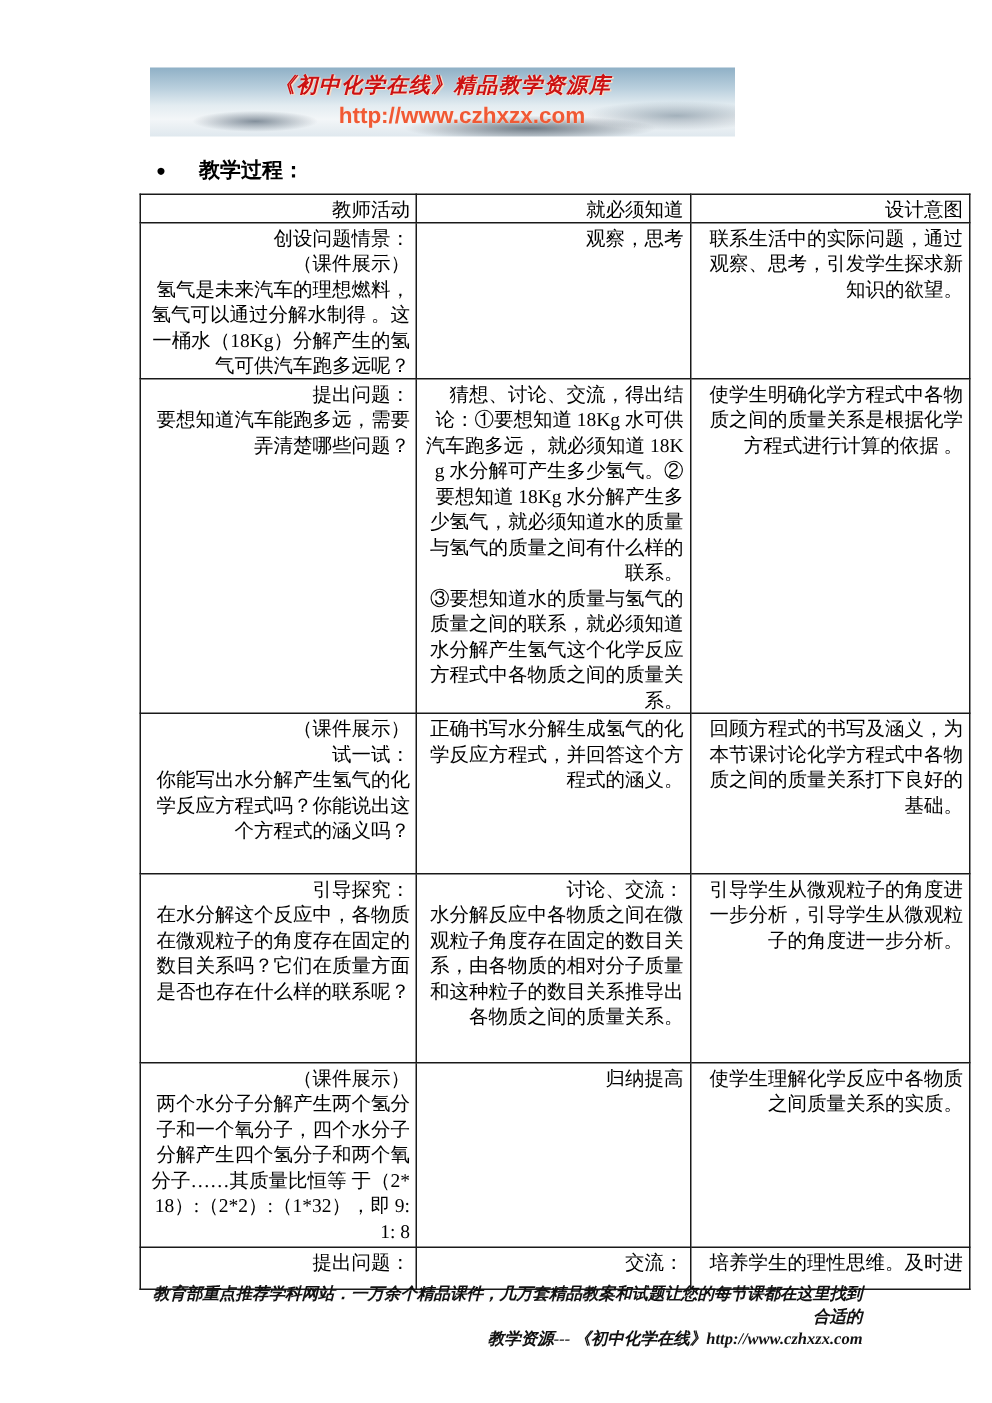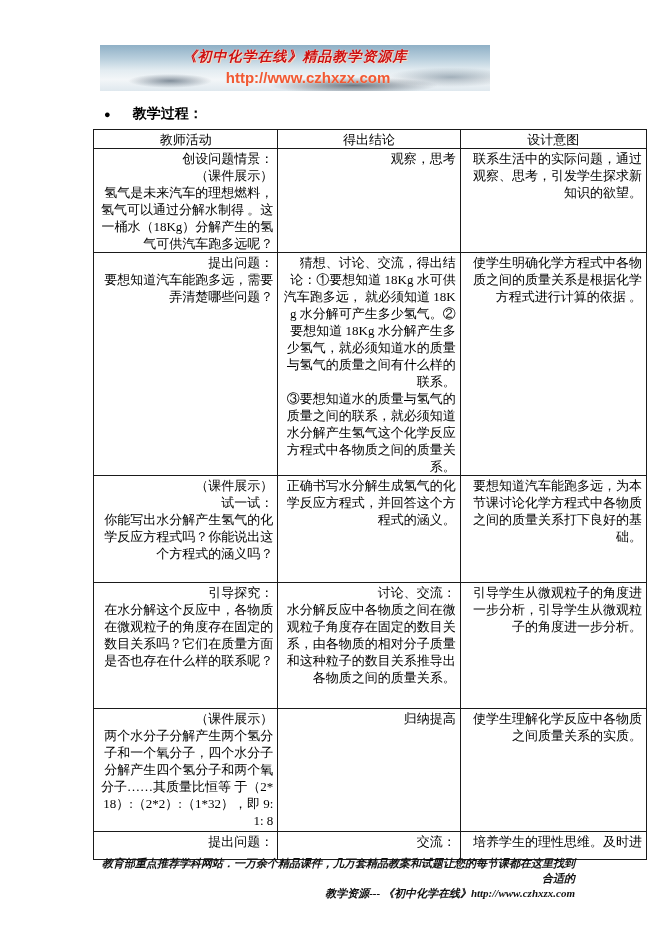--- a/index.html
+++ b/index.html
@@ -40,21 +40,21 @@
   table.grid{
     position:absolute;left:93px;top:129px;width:554px;
     border-collapse:collapse;table-layout:fixed;
   }
   table.grid td,table.grid th{
     border:1px solid #1a1a1a;vertical-align:top;
     font-size:13px;line-height:17px;font-weight:normal;
     padding:1px 4px 0 4px;overflow:hidden;
   }
   .c1{width:184px;} .c2{width:182px;} .c3{width:186px;}
-  th.hdr{text-align:center;height:17px;padding-top:0;}
+  th.hdr{text-align:right;height:17px;padding-top:0;}
   .cell{white-space:pre-wrap;word-break:break-all;text-align:right;}
   .r1 td{height:101px;} .r2 td{height:221px;} .r3 td{height:105px;}
   .r4 td{height:124px;} .r5 td{height:121px;} .r6 td{height:26px;}
   
   .footer{
     position:absolute;left:93px;top:856px;width:482px;
     font-size:11px;line-height:15px;font-weight:bold;font-style:italic;
     white-space:pre-wrap;word-break:break-all;color:#111;text-align:right;
   }
 </style>
@@ -75,21 +75,21 @@
 
   <table class="grid">
     <colgroup>
         <col class="c1">
         <col class="c2">
         <col class="c3">
       </colgroup>
     <tbody>
         <tr class="r0">
       <th class="hdr">教师活动</th>
-      <th class="hdr">得出结论</th>
+      <th class="hdr">就必须知道</th>
       <th class="hdr">设计意图</th>
     </tr>
     <tr class="r1">
       <td>
             <div class="cell">创设问题情景：
 （课件展示）
 氢气是未来汽车的理想燃料，氢气可以通过分解水制得 。这一桶水（18Kg）分解产生的氢气可供汽车跑多远呢？</div>
           </td>
       <td>
             <div class="cell">观察，思考</div>
@@ -114,21 +114,21 @@
     <tr class="r3">
       <td>
             <div class="cell">（课件展示）
 试一试：
 你能写出水分解产生氢气的化学反应方程式吗？你能说出这个方程式的涵义吗？</div>
           </td>
       <td>
             <div class="cell">正确书写水分解生成氢气的化学反应方程式，并回答这个方程式的涵义。</div>
           </td>
       <td>
-            <div class="cell">要想知道汽车能跑多远，为本节课讨论化学方程式中各物质之间的质量关系打下良好的基础。</div>
+            <div class="cell">回顾方程式的书写及涵义，为本节课讨论化学方程式中各物质之间的质量关系打下良好的基础。</div>
           </td>
     </tr>
     <tr class="r4">
       <td>
             <div class="cell">引导探究：
 在水分解这个反应中，各物质在微观粒子的角度存在固定的数目关系吗？它们在质量方面是否也存在什么样的联系呢？</div>
           </td>
       <td>
             <div class="cell">讨论、交流：
 水分解反应中各物质之间在微观粒子角度存在固定的数目关系，由各物质的相对分子质量和这种粒子的数目关系推导出各物质之间的质量关系。</div>

